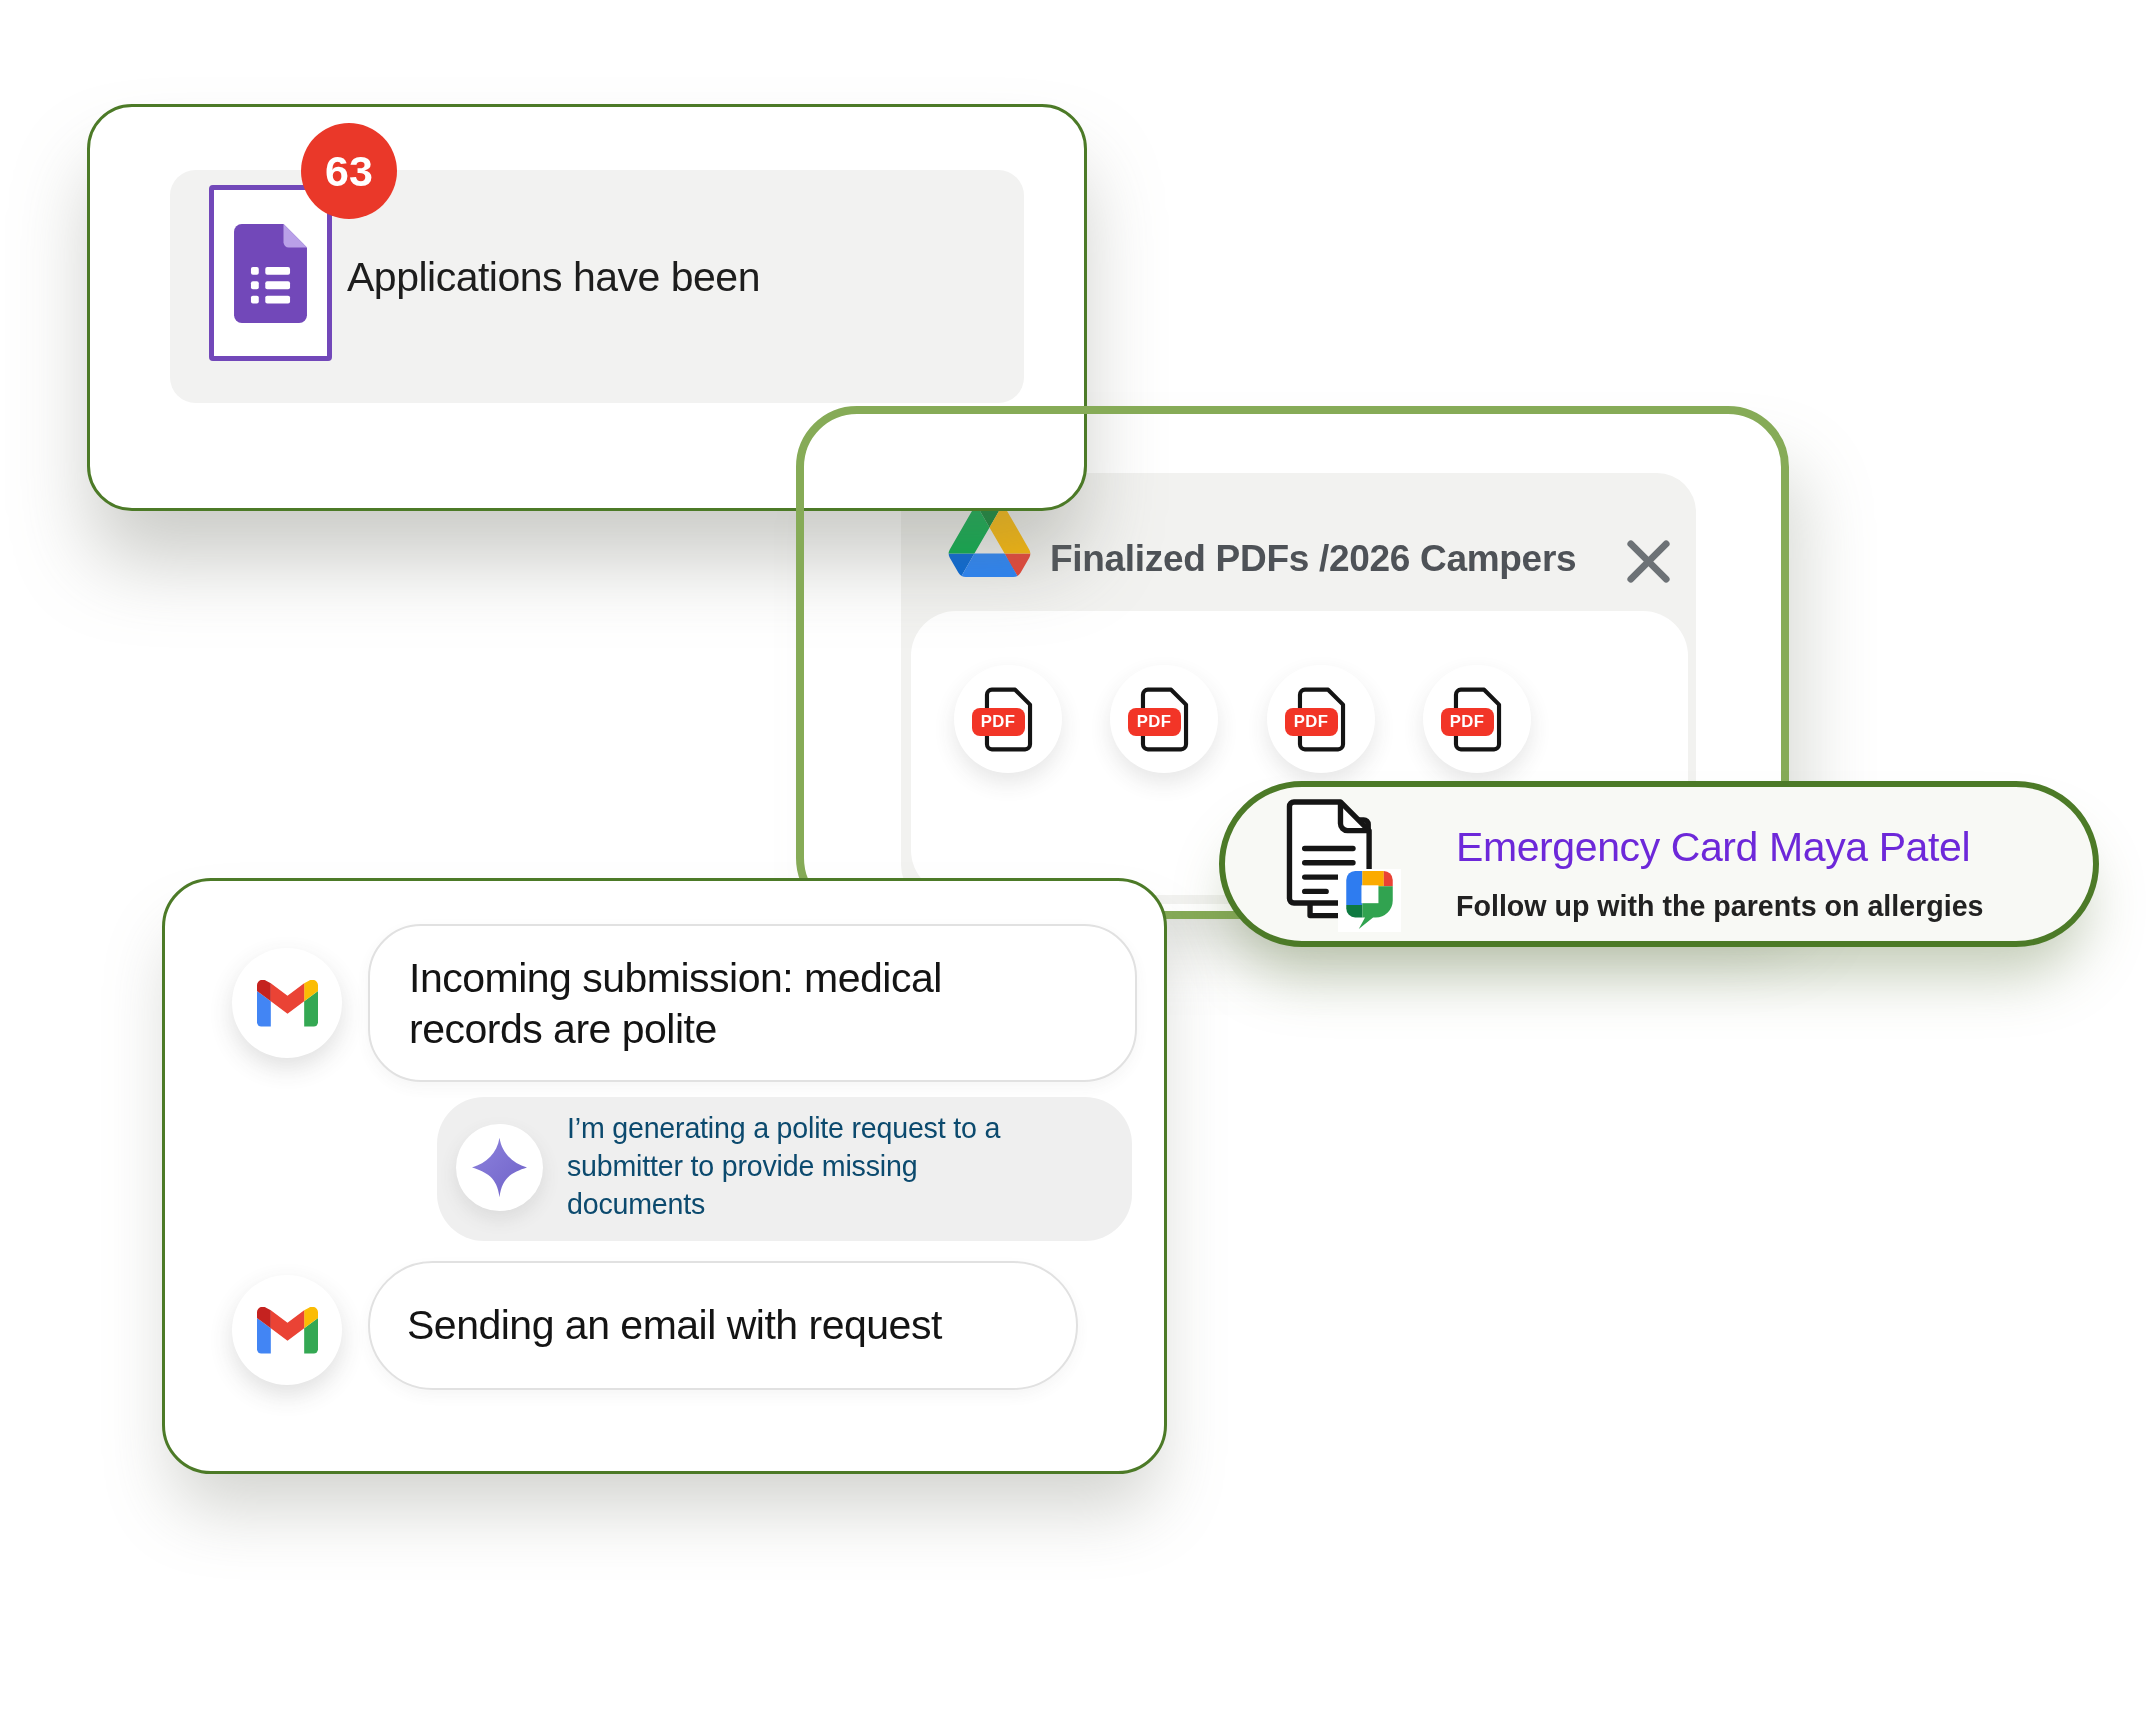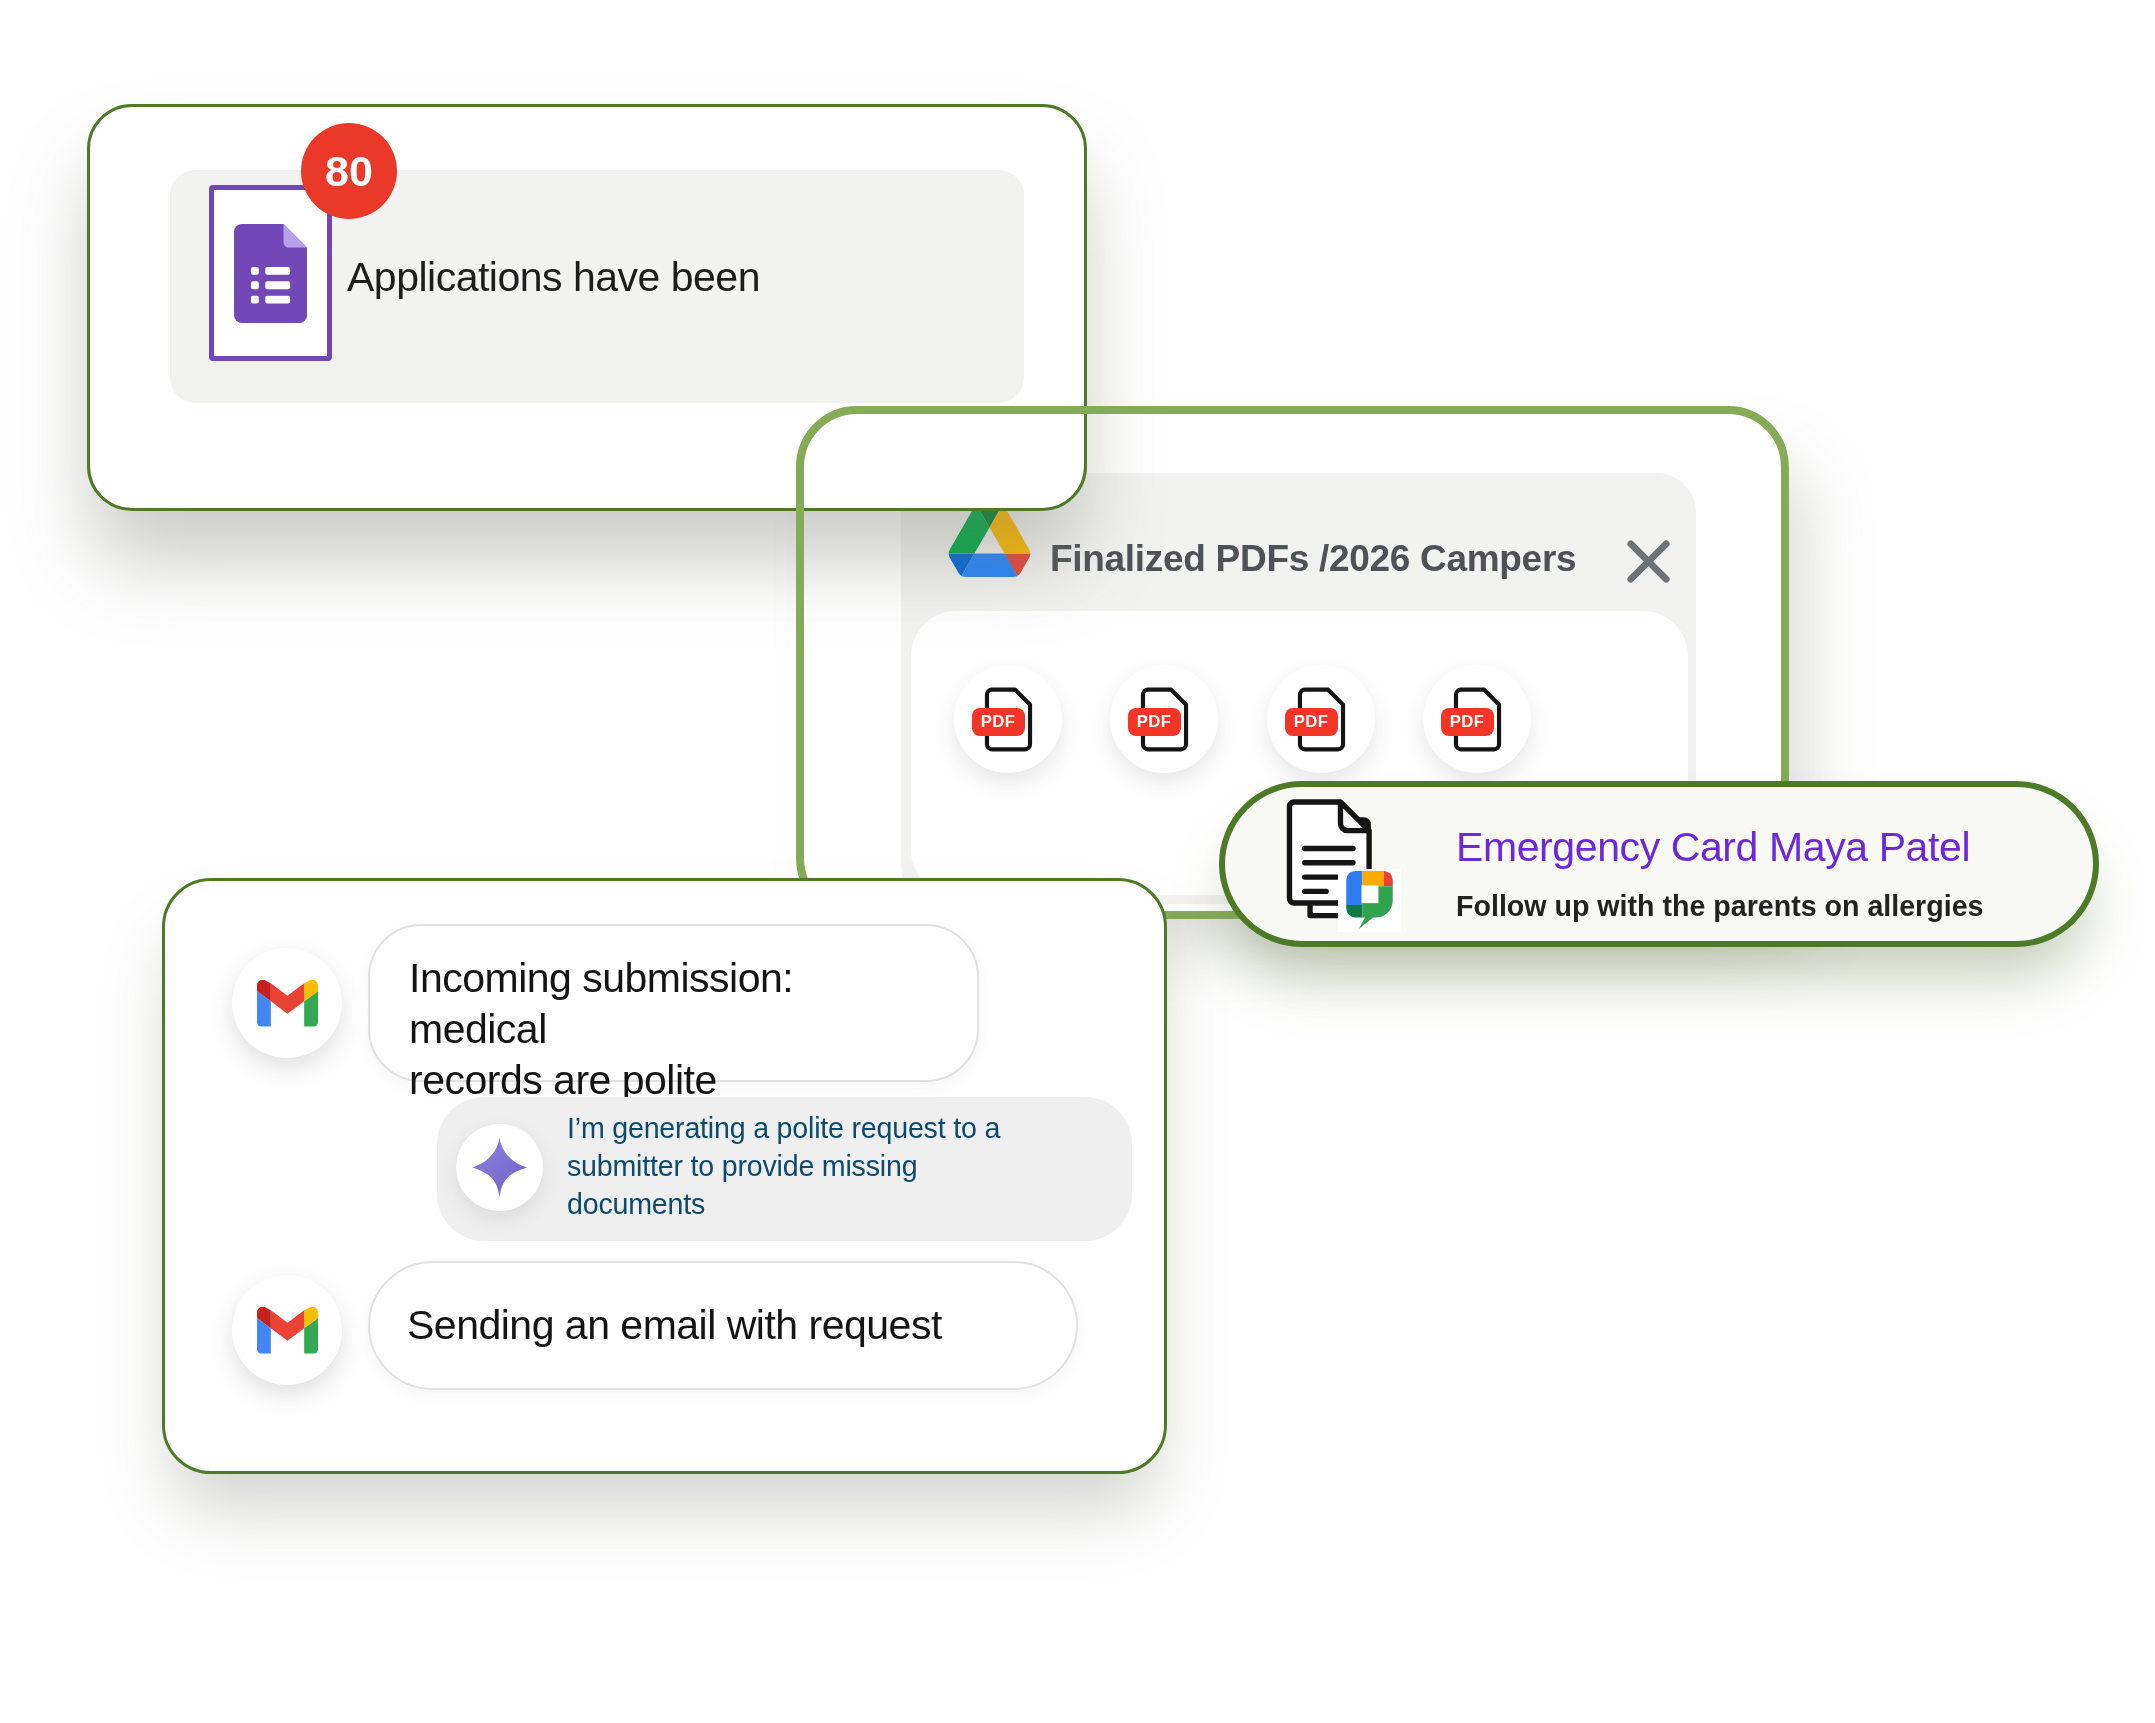--- a/index.html
+++ b/index.html
@@ -107,21 +107,21 @@
     width:110px;height:110px;border-radius:50%;background:#ffffff;
     box-shadow:0 9.9px 23.6px rgba(60,60,60,.16);z-index:42;
     display:flex;align-items:center;justify-content:center;
   }
   .gmail-m{width:61px;height:47px;}
   .bubble{
     box-sizing:border-box;background:#ffffff;border:2px solid #e1e1e1;
     z-index:41;box-shadow:0 5.9px 13.8px rgba(80,80,80,.05);
   }
   .bubble-1{
-    left:368px;top:924px;width:611px;height:158px;border-radius:53px;
+    left:368px;top:924px;width:769px;height:158px;border-radius:53px;
     padding:26.6px 39px 0 39px;
   }
   .bubble-1 .line, .ai-text .line{display:block;}
   .bubble-1{font-size:41px;line-height:51px;letter-spacing:-0.5px;color:#141414;}
   .ai-bubble{
     left:437px;top:1097px;width:695px;height:144px;border-radius:47px;
     background:#efefef;z-index:41;
   }
   .ai-avatar{left:456px;top:1124px;z-index:42;width:87px;height:87px;}
   .ai-text{
@@ -209,21 +209,21 @@
       <path d="M38 0 l18 18 h-14 a4 4 0 0 1 -4 -4 z" fill="#b9a0e8"></path>
       <rect x="13" y="33" width="6" height="6" rx="1.5" fill="#fff"></rect>
       <rect x="13" y="44" width="6" height="6" rx="1.5" fill="#fff"></rect>
       <rect x="13" y="55" width="6" height="6" rx="1.5" fill="#fff"></rect>
       <rect x="24" y="33" width="19" height="6" rx="1.5" fill="#fff"></rect>
       <rect x="24" y="44" width="19" height="6" rx="1.5" fill="#fff"></rect>
       <rect x="24" y="55" width="19" height="6" rx="1.5" fill="#fff"></rect>
     </svg>
   </div>
 
-  <div class="abs forms-badge">80</div>
+  <div class="abs forms-badge">63</div>
 
   <div class="abs forms-text">
     <span class="line" style="display:block">Applications have been</span>
   </div>
 
   <div class="abs drive-card-border"></div>
 
   <div class="abs gmail-card"></div>
 
   <div class="avatar-circle circle-1">

